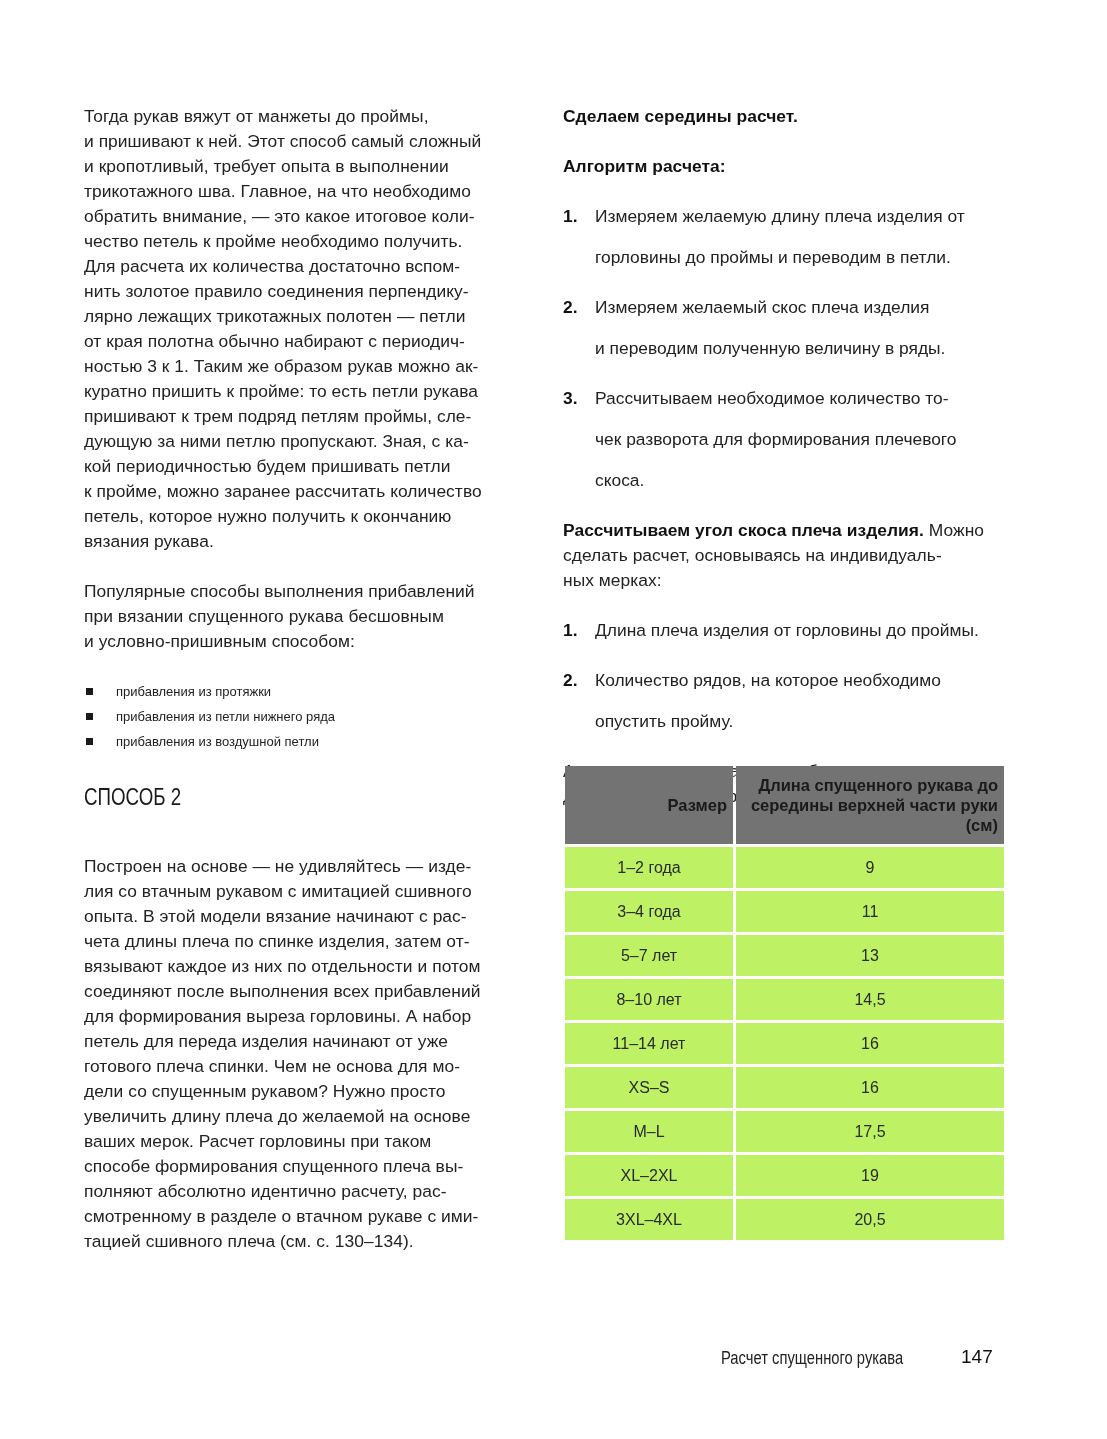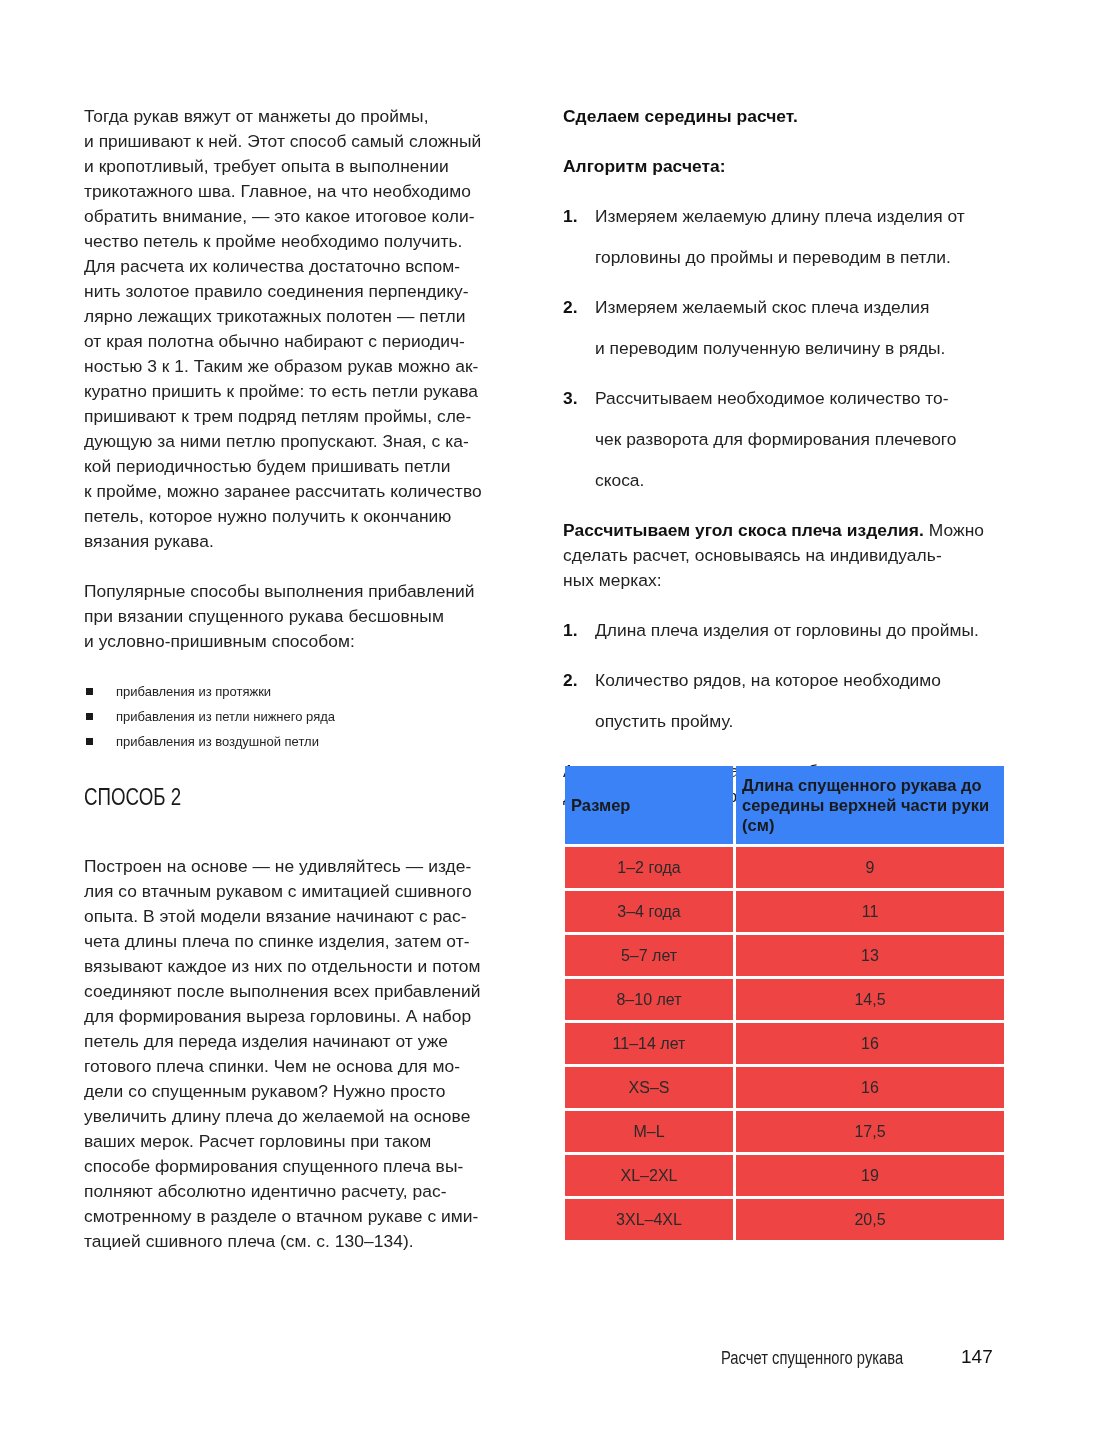--- a/index.html
+++ b/index.html
@@ -28,25 +28,25 @@
   .olist { margin: 0 0 25px 0; padding: 0; list-style: none; }
   .olist li { position: relative; padding-left: 32px; font-size: 17.4px; line-height: 25px; margin-bottom: 25px; color: #222; }
   .olist li .num { position: absolute; left: 0; top: 0; font-weight: bold; color: #111; }
   .olist li .line { display: block; white-space: nowrap; margin-top: 16px; }
   table.sizes {
     position: absolute; left: 562px; top: 763px; width: 445px;
     border-collapse: separate; border-spacing: 3px;
     font-size: 16px;
   }
   table.sizes th {
-    background: #3b82f6; font-weight: bold; color: #1a1a1a;
-    height: 78px; text-align: left; line-height: 20px; font-size: 16.5px; padding: 0 6px;
+    background: #737373; font-weight: bold; color: #1a1a1a;
+    height: 78px; text-align: right; line-height: 20px; font-size: 16.5px; padding: 0 6px;
   }
   table.sizes td {
-    background: #ef4444; text-align: center; height: 39px; color: #2a2a2a; font-size: 16px;
+    background: #bef264; text-align: center; height: 39px; color: #2a2a2a; font-size: 16px;
   }
   table.sizes th.c1, table.sizes td.c1 { width: 156px; }
   .footer-title {
     position: absolute; left: 721px; top: 1348px;
     font-family: "Liberation Sans", sans-serif; font-size: 18px; color: #222;
     transform: scaleX(0.82); transform-origin: left;
   }
   .footer-page {
     position: absolute; left: 961px; top: 1346px; font-size: 19px; color: #111;
   }

